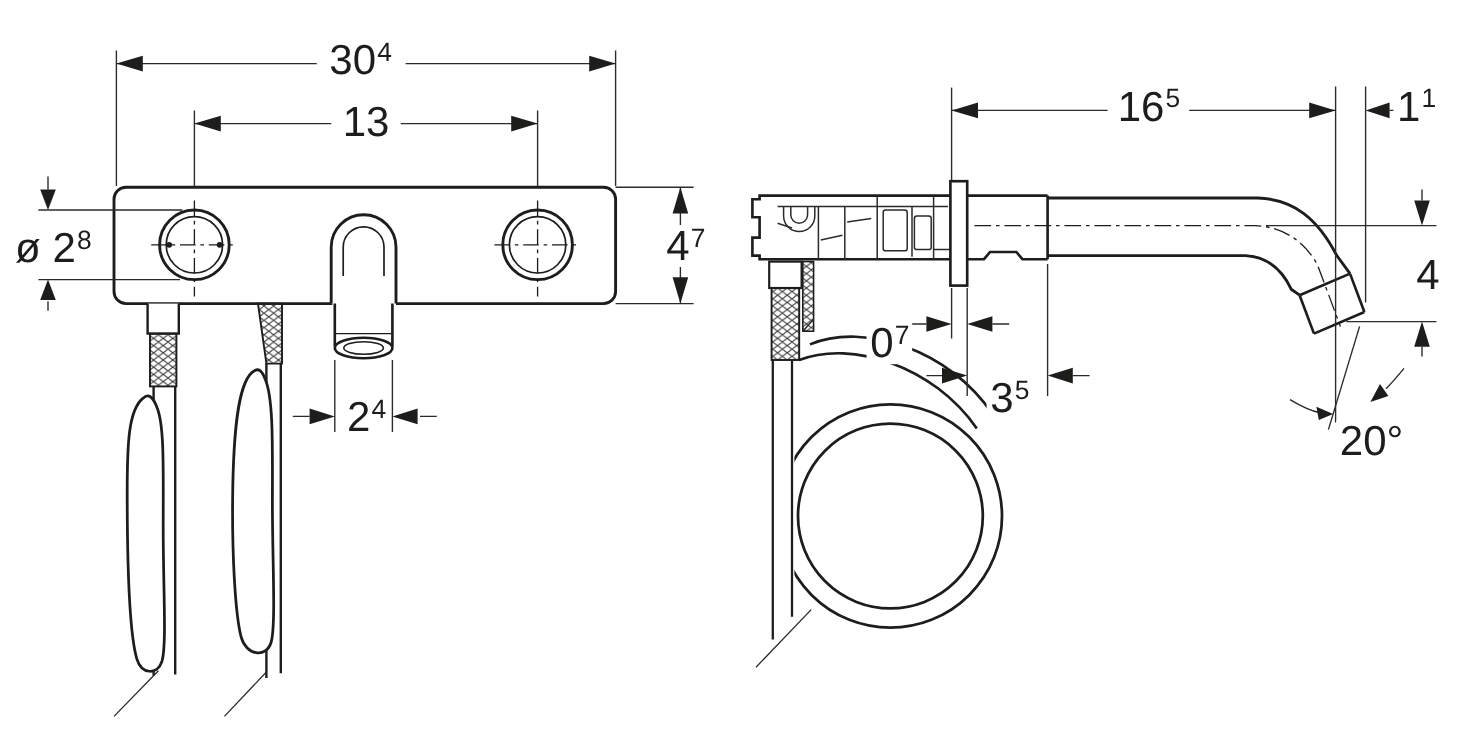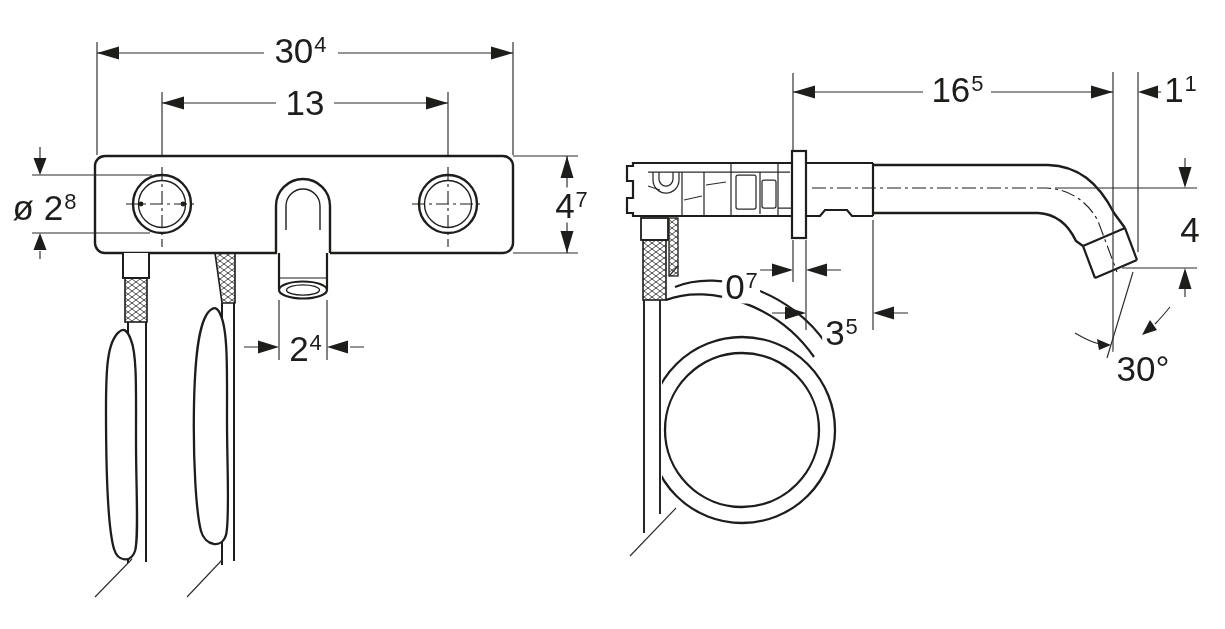--- a/index.html
+++ b/index.html
@@ -166,14 +166,14 @@
 <div class="dim" style="left:300px;top:50px"><span>30</span><sup>4</sup></div>
 <div class="dim" style="left:305px;top:102px"><span>13</span><sup></sup></div>
 <div class="dim" style="left:44px;top:207px;background:transparent"><span>ø </span><span>2</span><sup>8</sup></div>
 <div class="dim" style="left:571px;top:205px"><span>4</span><sup>7</sup></div>
 <div class="dim" style="left:305px;top:348px"><span>2</span><sup>4</sup></div>
 <div class="dim" style="left:957px;top:89px"><span>16</span><sup>5</sup></div>
 <div class="dim" style="left:1180px;top:89px"><span>1</span><sup>1</sup></div>
 <div class="dim" style="left:741px;top:286px"><span>0</span><sup>7</sup></div>
 <div class="dim" style="left:841px;top:332px"><span>3</span><sup>5</sup></div>
 <div class="dim" style="left:1190px;top:229px"><span>4</span><sup></sup></div>
-<div class="dim" style="left:1143px;top:368px"><span>30°</span><sup></sup></div>
+<div class="dim" style="left:1143px;top:368px"><span>20°</span><sup></sup></div>
 </div>
 
 </body></html>

